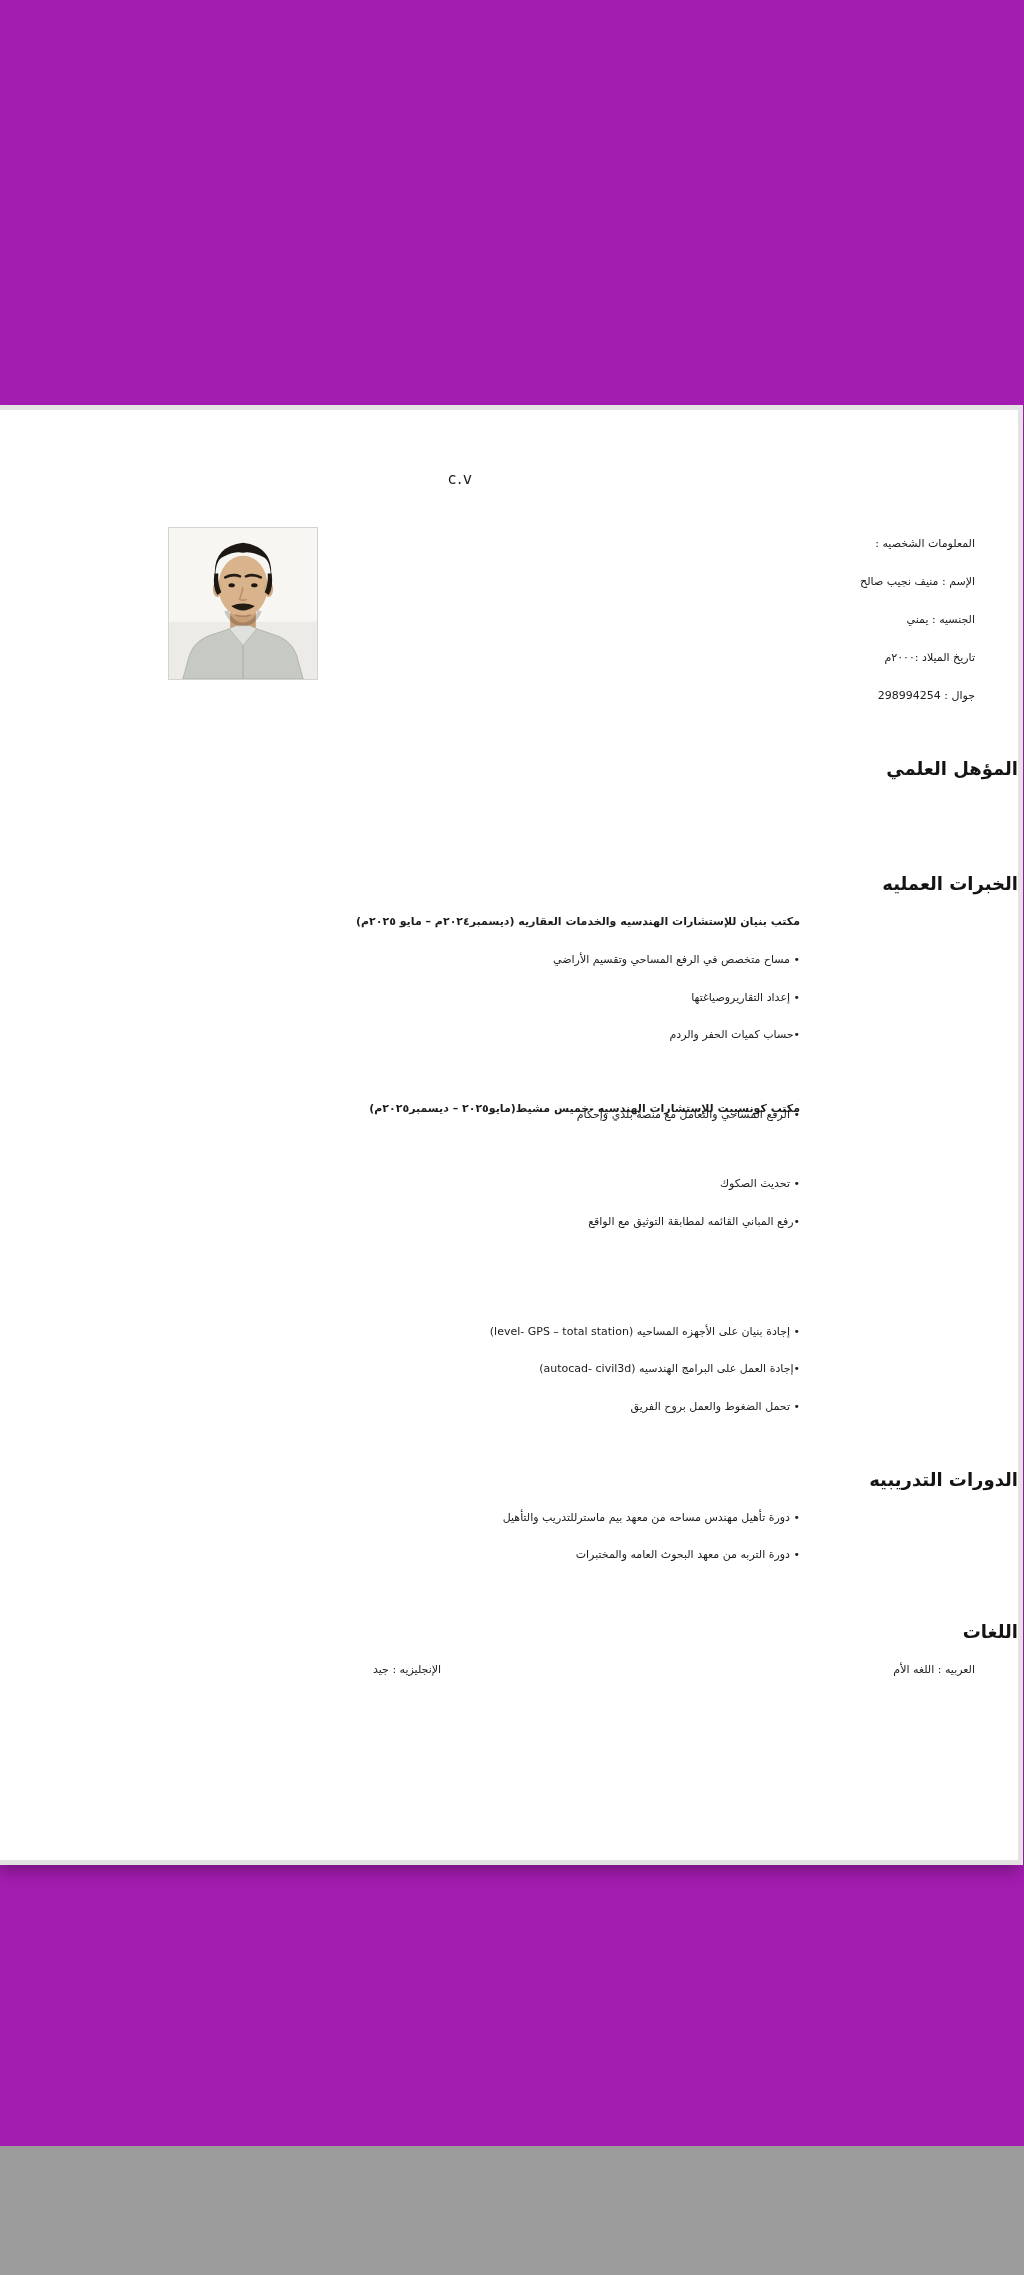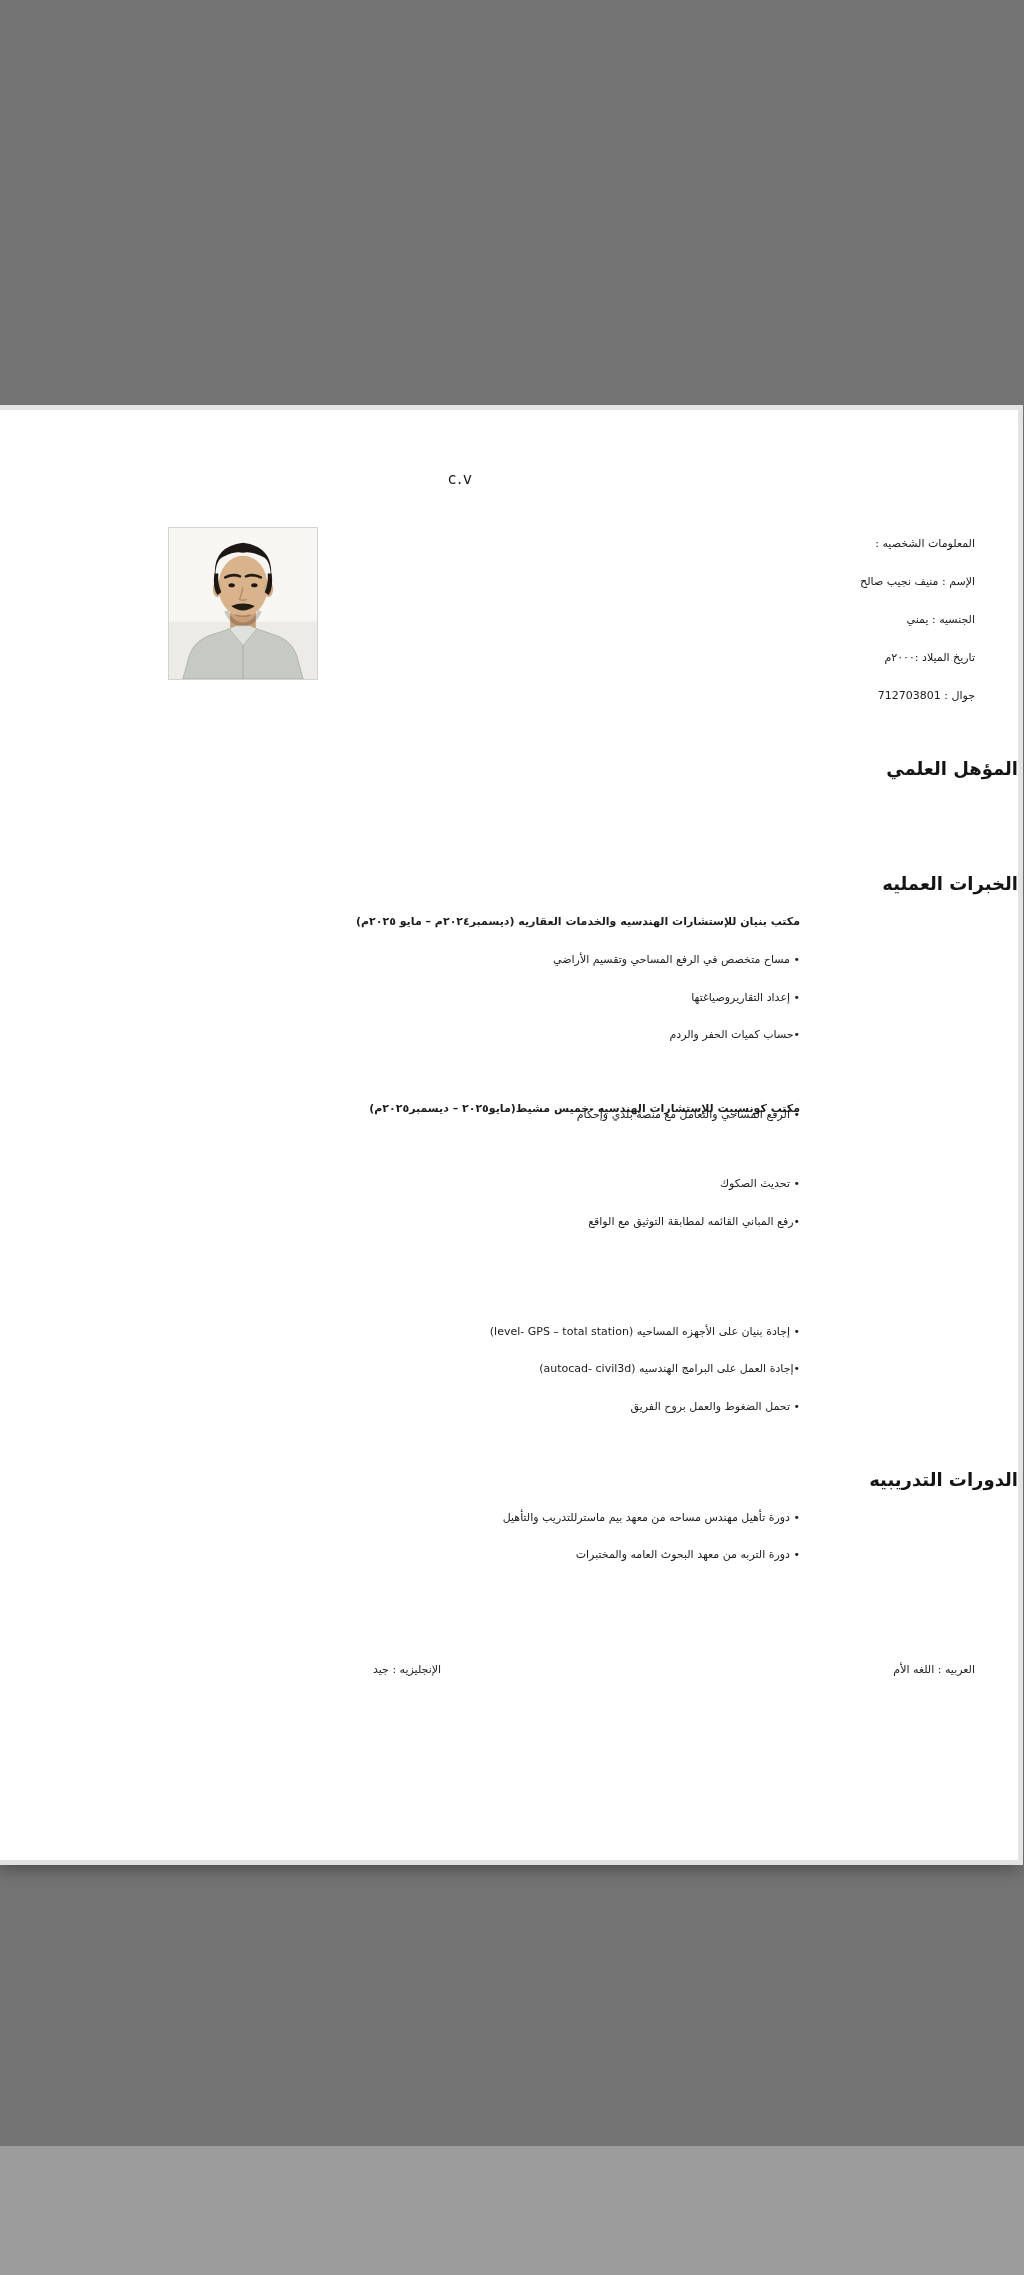--- a/index.html
+++ b/index.html
@@ -1,18 +1,18 @@
 <!DOCTYPE html>
 <html lang="ar"><head>
 <meta charset="utf-8">
 <style>
   * { margin:0; padding:0; box-sizing:border-box; }
   html,body { width:1024px; height:2275px; background:#ffffff; overflow:hidden;
               font-family:"DejaVu Sans", sans-serif; }
-  .screen { position:relative; width:1024px; height:2275px; background:#737373; }
+  .screen { position:relative; width:1024px; height:2275px; background:#a21caf; }
 
   
   .page {
     position:absolute; left:0; top:410px; width:1018px; height:1450px;
     background:#ffffff;
     box-shadow: 0 0 0 5px #e3e3e3, 0 10px 14px 1px rgba(0,0,0,0.28);
   }
   .line {
     position:absolute; direction:rtl; white-space:nowrap;
     font-size:11px; color:#1c1c1e; line-height:24px;
@@ -84,21 +84,21 @@
         <path d="M14,153 L21,128 Q27,112 47,107 L68,100 h14 L103,107 Q123,112 129,128 L136,153 Z" fill="#c7cac3" stroke="#a9aba5" stroke-width="0.8"></path>
         <path d="M61,102 L75,119 L89,102 L82,99 h-14 Z" fill="#dfe1dc" stroke="#a9aba5" stroke-width="0.6"></path>
         <path d="M75,119 V153" stroke="#a9aba5" stroke-width="1"></path>
       </svg>
     </div>
 
     <div class="line rm-a" style="top:122px">المعلومات الشخصيه :</div>
     <div class="line rm-a" style="top:160px">الإسم : منيف نجيب صالح</div>
     <div class="line rm-a" style="top:198px">الجنسيه : يمني</div>
     <div class="line rm-a" style="top:236px">تاريخ الميلاد :٢٠٠٠م</div>
-    <div class="line rm-a" style="top:274px">جوال : 712703801</div>
+    <div class="line rm-a" style="top:274px">جوال : 298994254</div>
 
     <div class="heading" style="top:347px">المؤهل العلمي</div>
 
     <div class="heading" style="top:462px">الخبرات العمليه</div>
 
     <div class="line bold rm-b" style="top:500px">مكتب بنيان للإستشارات الهندسيه والخدمات العقاريه (ديسمبر٢٠٢٤م – مايو ٢٠٢٥م)</div>
     <div class="line rm-b" style="top:538px">• مساح متخصص في الرفع المساحي وتقسيم الأراضي</div>
     <div class="line rm-b" style="top:576px">• إعداد التقاريروصياغتها</div>
     <div class="line rm-b" style="top:613px">•حساب كميات الحفر والردم</div>
 
@@ -108,20 +108,21 @@
     <div class="line rm-b" style="top:800px">•رفع المباني القائمه لمطابقة التوثيق مع الواقع</div>
 
     <div class="line rm-b" style="top:910px">• إجادة بنيان على الأجهزه المساحيه (level- GPS – total station)</div>
     <div class="line rm-b" style="top:947px">•إجادة العمل على البرامج الهندسيه (autocad- civil3d)</div>
     <div class="line rm-b" style="top:985px">• تحمل الضغوط والعمل بروح الفريق</div>
 
     <div class="heading" style="top:1058px">الدورات التدريبيه</div>
     <div class="line rm-b" style="top:1096px">• دورة تأهيل مهندس مساحه من معهد بيم ماسترللتدريب والتأهيل</div>
     <div class="line rm-b" style="top:1133px">• دورة التربه من معهد البحوث العامه والمختبرات</div>
 
+    <div class="heading" style="top:1210px">اللغات</div>
     <div class="line rm-a" style="top:1248px">العربيه : اللغه الأم</div>
     <div class="line" style="top:1248px; left:373px">الإنجليزيه : جيد</div>
 
   </div>
 
   <div class="navbar">
     
     
     
   </div>

